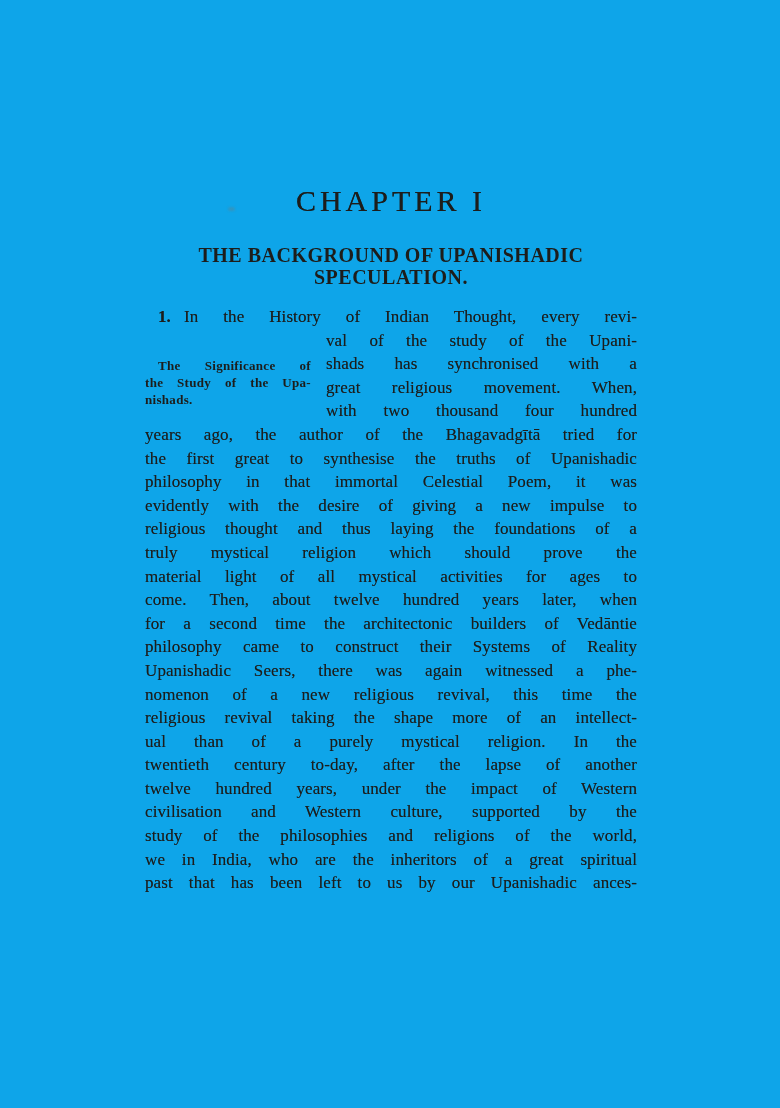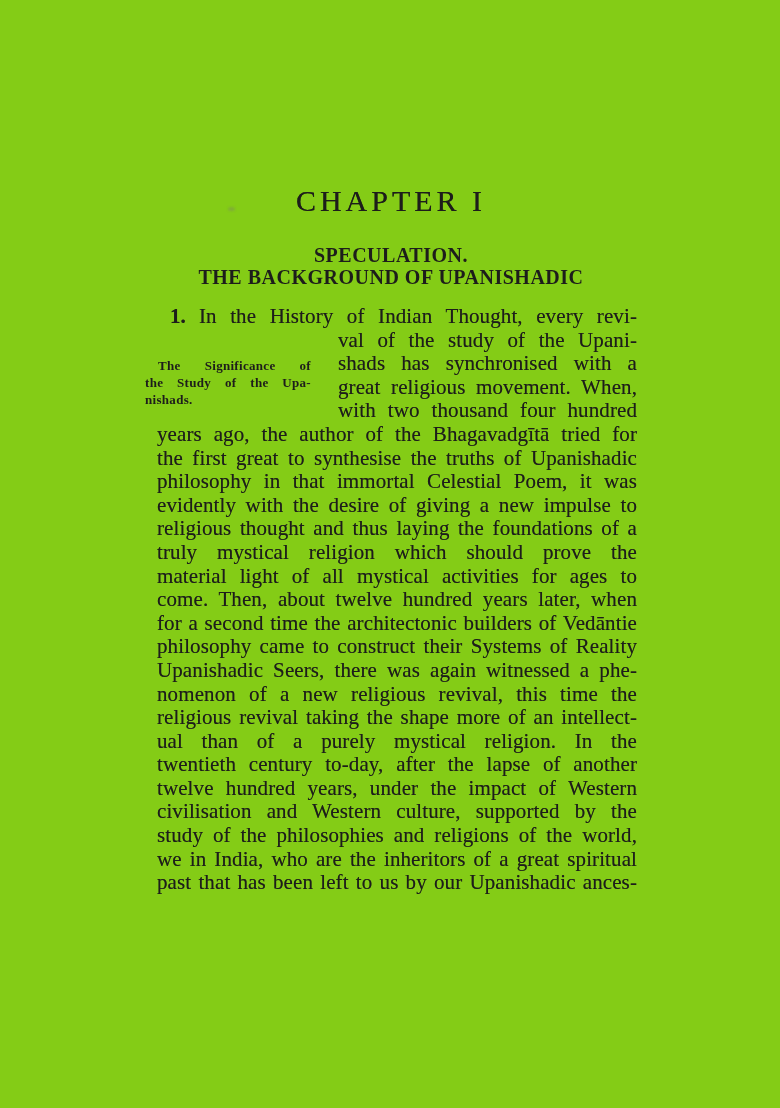--- a/index.html
+++ b/index.html
@@ -1,21 +1,21 @@
 <!DOCTYPE html>
 <html><head>
 <meta charset="utf-8">
 <style>
   html, body { margin: 0; padding: 0; background: #e8e8e6; }
   .page {
     position: relative;
     width: 780px;
     height: 1108px;
     margin: 0 auto;
-    background: #84cc16;
+    background: #0ea5e9;
     font-family: "Liberation Serif", serif;
     color: #1d1d1b;
     overflow: hidden;
   }
   .chapter-heading {
     position: absolute;
     top: 186px; left: 145px; width: 492px;
     text-align: center;
     font-size: 30px;
     line-height: 30px;
@@ -31,29 +31,28 @@
     font-size: 20px;
     line-height: 22px;
     letter-spacing: 0.5px;
     font-weight: 700;
   }
   .textblock {
     position: absolute;
     top: 305px; left: 145px; width: 492px;
   }
   .jline {
-    font-size: 21px;
+    font-size: 17px;
     line-height: 23.6px;
     height: 23.6px;
     text-align: justify;
     text-align-last: justify;
     overflow: hidden;
     letter-spacing: 0.1px;
     text-shadow: 0 0 0.4px rgba(25,25,25,0.55);
-    margin-left: 12px;
   }
   .first-line { text-indent: 13px; }
   .para-number { font-weight: 700; margin-right: 13px; }
   .note-row { display: flex; height: 94.4px; }
   .note-col { width: 181px; flex: 0 0 181px; }
   .ind-col  { width: 311px; flex: 0 0 311px; }
   .margin-note {
     margin-top: 28px;
     width: 166px;
     font-size: 13px;
@@ -82,22 +81,22 @@
 </head>
 <body>
 
 <div class="page">
 
   <div class="scan-artifact"></div>
 
   <div class="chapter-heading">CHAPTER I</div>
 
   <div class="section-heading">
+    <div>THE BACKGROUND OF UPANISHADIC</div>
     <div>SPECULATION.</div>
-    <div>THE BACKGROUND OF UPANISHADIC</div>
   </div>
 
   <div class="textblock">
 
     <div class="jline first-line">
       <span class="para-number">1.</span><span>In the History of Indian Thought, every revi-</span>
     </div>
 
     <div class="note-row">
       <div class="note-col">

